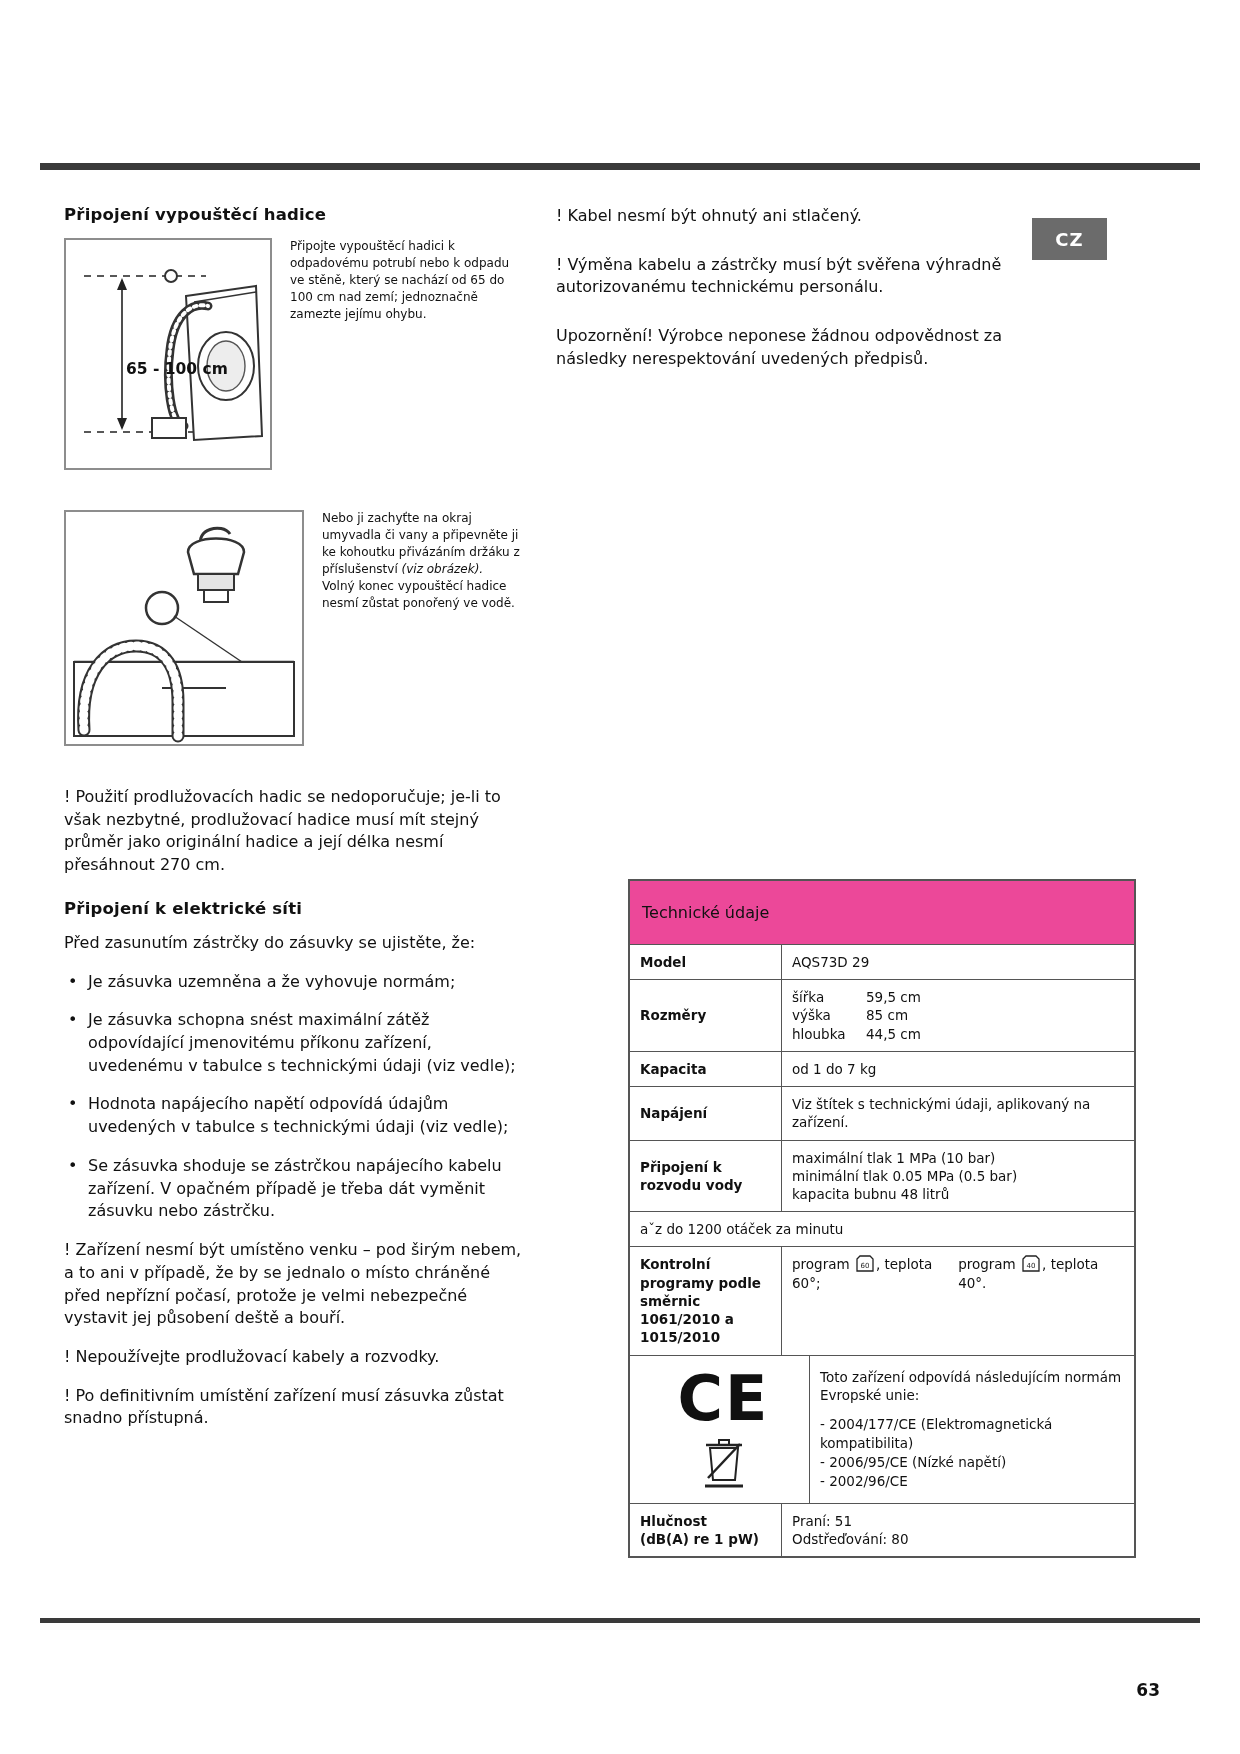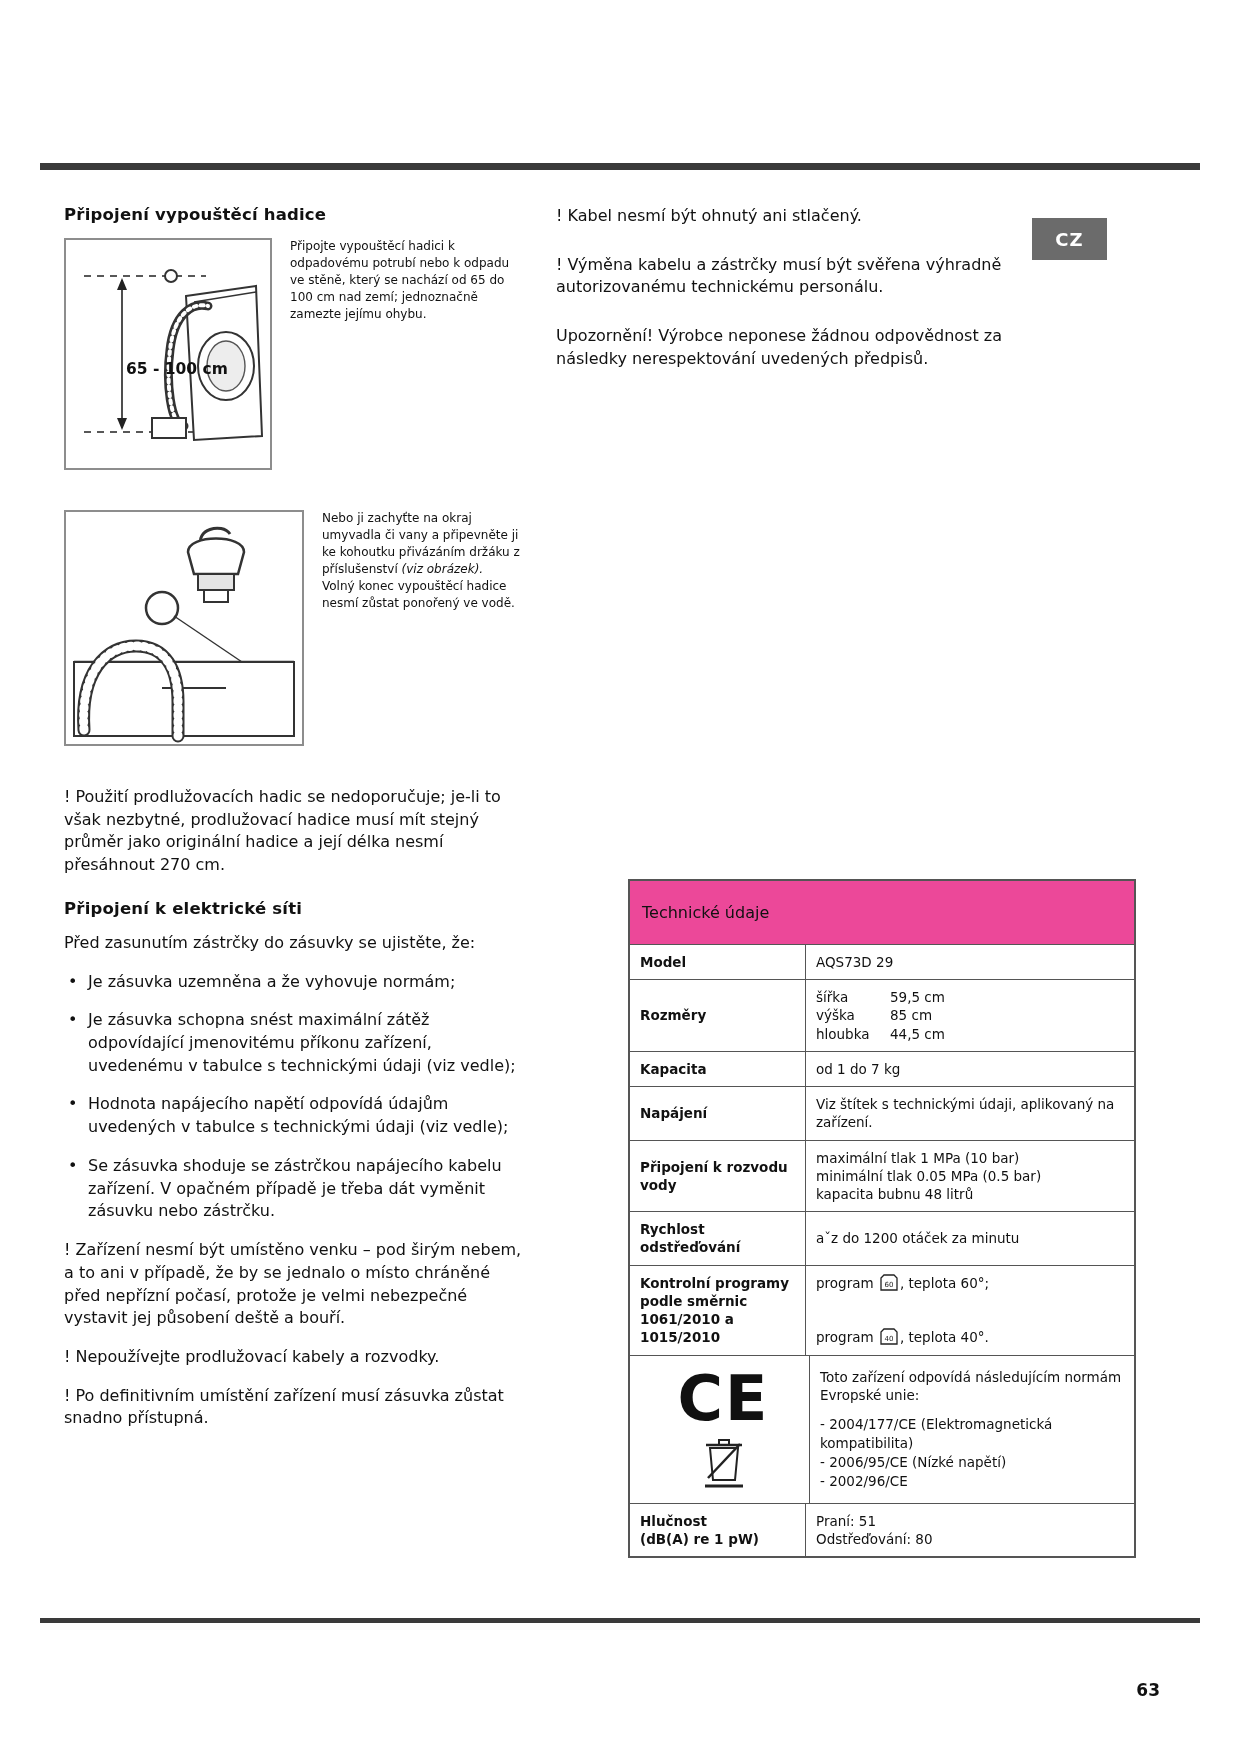--- a/index.html
+++ b/index.html
@@ -123,21 +123,21 @@
     border: 2px solid #555;
     box-sizing: border-box;
     font-size: 13.5px;
   }
   .tech-table .row {
     display: flex;
     border-bottom: 1.5px solid #555;
   }
   .tech-table .row:last-child { border-bottom: none; }
   .tech-table .cell-l {
-    width: 176px;
+    width: 152px;
     box-sizing: border-box;
     padding: 8px 10px;
     font-weight: bold;
     border-right: 1.5px solid #555;
     line-height: 1.35;
   }
   .tech-table .cell-r {
     flex: 1;
     box-sizing: border-box;
     padding: 8px 10px;
@@ -295,27 +295,26 @@
     </div>
 
     <div class="row">
       <div class="cell-l" style="display:flex;align-items:center;">Připojení k rozvodu vody</div>
       <div class="cell-r" style="white-space:pre-line;">maximální tlak 1 MPa (10 bar)
 minimální tlak 0.05 MPa (0.5 bar)
 kapacita bubnu 48 litrů</div>
     </div>
 
     <div class="row">
-      <div class="cell-l" style="display:flex;align-items:center;">Rychlost odstřeďování</div>
       <div class="cell-r" style="display:flex;align-items:center;">aˇz do 1200 otáček za minutu</div>
     </div>
 
     <div class="row">
       <div class="cell-l">Kontrolní programy podle směrnic 1061/2010 a 1015/2010</div>
-      <div class="cell-r" style="display:flex;flex-direction:column;justify-content:space-between;">
+      <div class="cell-r" style="display:flex;justify-content:flex-start;">
         <div style="margin-bottom:6px;">
           <span>program</span>
           <span class="prog-icon">
             <svg width="22" height="18" viewBox="0 0 22 18">
                 <path d="M3 4 L6 1 L16 1 L19 4 L19 16 L3 16 Z" fill="none" stroke="#222" stroke-width="1.3"></path>
                 <text x="11" y="13" font-size="7" text-anchor="middle" fill="#222" font-family="DejaVu Sans">60</text>
               </svg>
           </span><span>, teplota 60°;</span>
         </div>
         <div>

